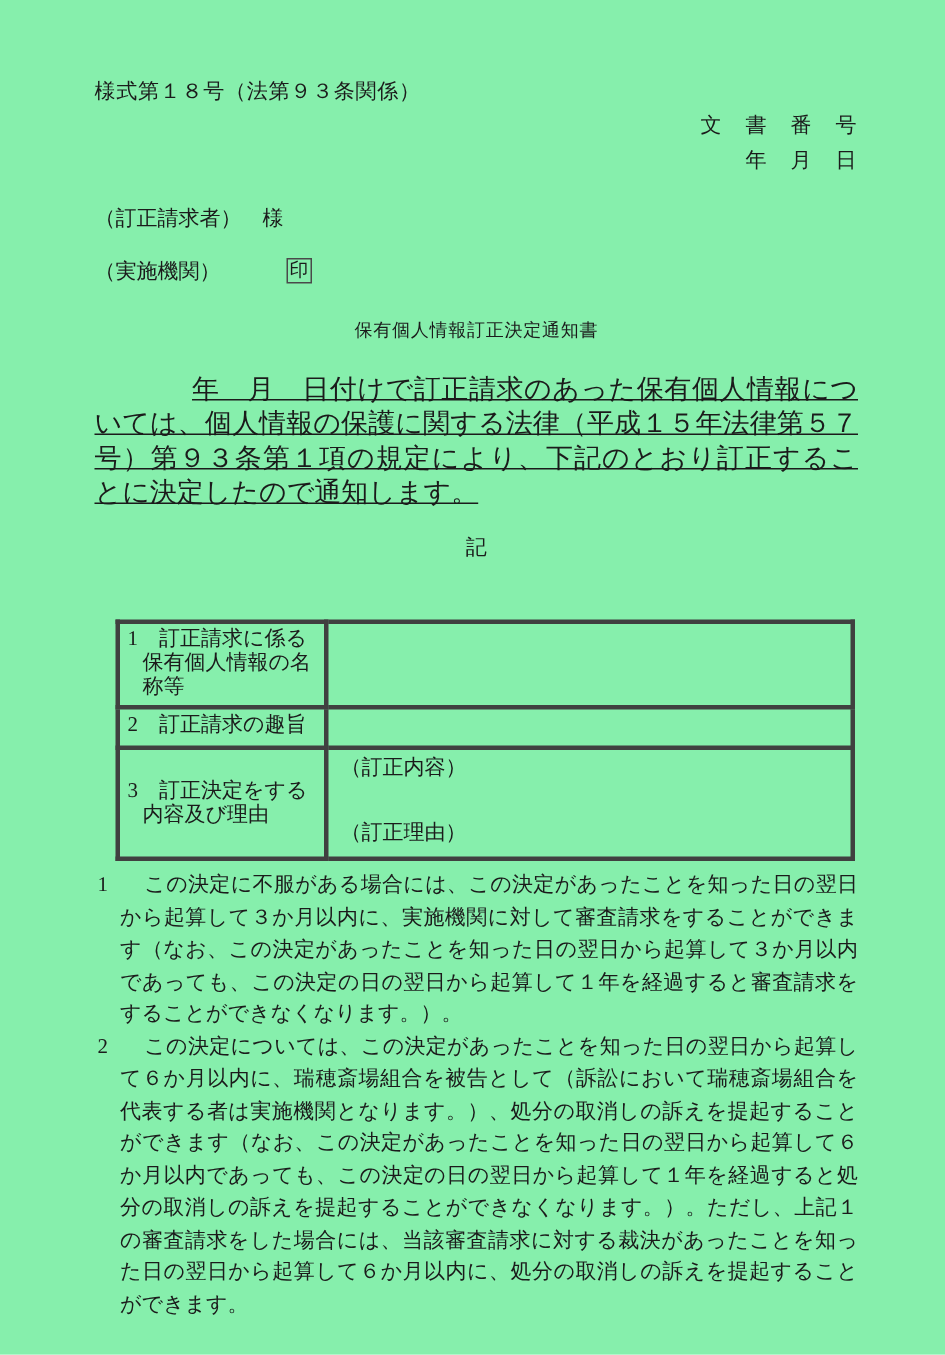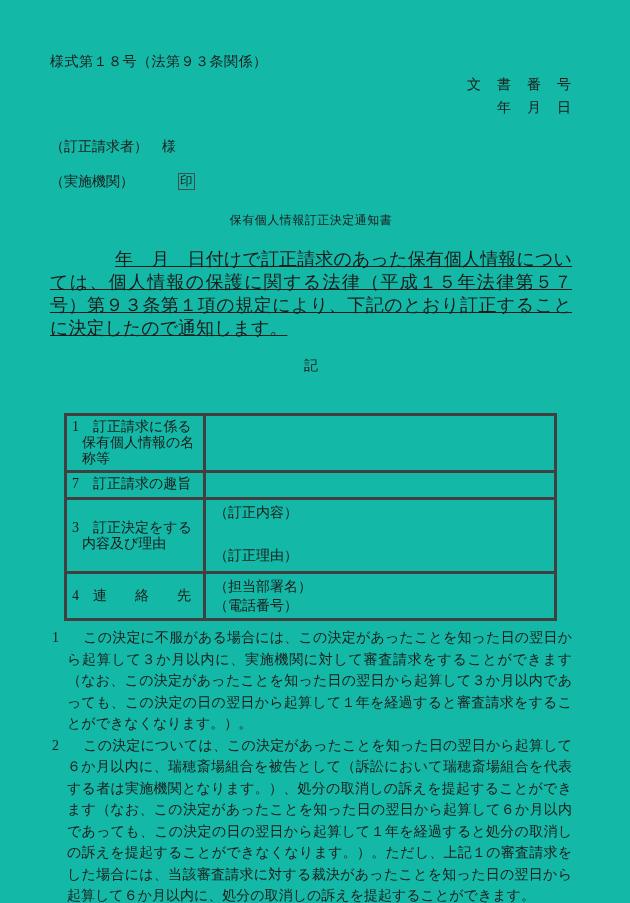--- a/index.html
+++ b/index.html
@@ -7,22 +7,22 @@
   body {
     width: 630px;
     height: 903px;
     font-family: "Liberation Serif", "DejaVu Serif", serif;
     color: #1b1b1b;
     overflow: hidden;
   }
   .page {
     width: 630px;
     height: 903px;
-    padding: 50px 58px 10px 50px;
-    background: #14b8a6;
+    padding: 50px 58px 10px 63px;
+    background: #86efac;
   }
   .line {
     font-size: 14px;
     line-height: 23px;
     white-space: pre;
   }
   .right { text-align: right; }
   .form-number { letter-spacing: 0.5px; }
   .doc-number, .doc-date { letter-spacing: 1px; }
   .addressee { margin-top: 16px; }
@@ -132,40 +132,31 @@
   <table class="form-table">
     <tbody>
       <tr class="row-1">
         <td class="label-cell">
           <div class="label-inner">1　訂正請求に係る保有個人情報の名称等</div>
         </td>
         <td class="value-cell"></td>
       </tr>
       <tr class="row-2">
         <td class="label-cell">
-          <div class="label-inner">7　訂正請求の趣旨</div>
+          <div class="label-inner">2　訂正請求の趣旨</div>
         </td>
         <td class="value-cell"></td>
       </tr>
       <tr class="row-3">
         <td class="label-cell">
           <div class="label-inner">3　訂正決定をする内容及び理由</div>
         </td>
         <td class="value-cell">
           <div>（訂正内容）</div>
           <div class="value-second">（訂正理由）</div>
-        </td>
-      </tr>
-      <tr class="row-4">
-        <td class="label-cell">
-          <div class="label-inner">4　連　　絡　　先</div>
-        </td>
-        <td class="value-cell">
-          <div>（担当部署名）</div>
-          <div>（電話番号）</div>
         </td>
       </tr>
     </tbody>
   </table>
 
   <div class="notes">
     <p class="note"><span class="note-num">1</span><span>この決定に不服がある場合には、この決定があったことを知った日の翌日から起算して３か月以内に、実施機関に対して審査請求をすることができます（なお、この決定があったことを知った日の翌日から起算して３か月以内であっても、この決定の日の翌日から起算して１年を経過すると審査請求をすることができなくなります。）。</span></p>
     <p class="note"><span class="note-num">2</span><span>この決定については、この決定があったことを知った日の翌日から起算して６か月以内に、瑞穂斎場組合を被告として（訴訟において瑞穂斎場組合を代表する者は実施機関となります。）、処分の取消しの訴えを提起することができます（なお、この決定があったことを知った日の翌日から起算して６か月以内であっても、この決定の日の翌日から起算して１年を経過すると処分の取消しの訴えを提起することができなくなります。）。ただし、上記１の審査請求をした場合には、当該審査請求に対する裁決があったことを知った日の翌日から起算して６か月以内に、処分の取消しの訴えを提起することができます。</span></p>
   </div>
 

